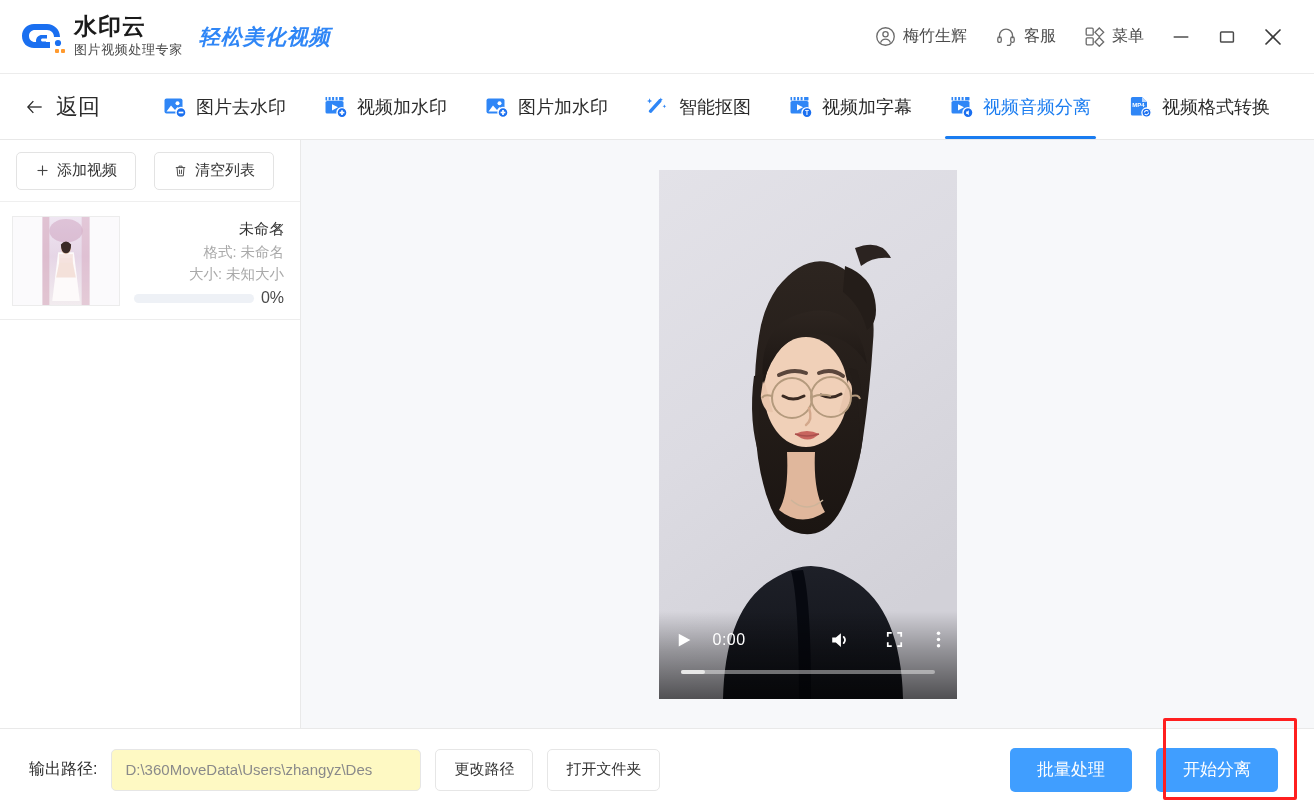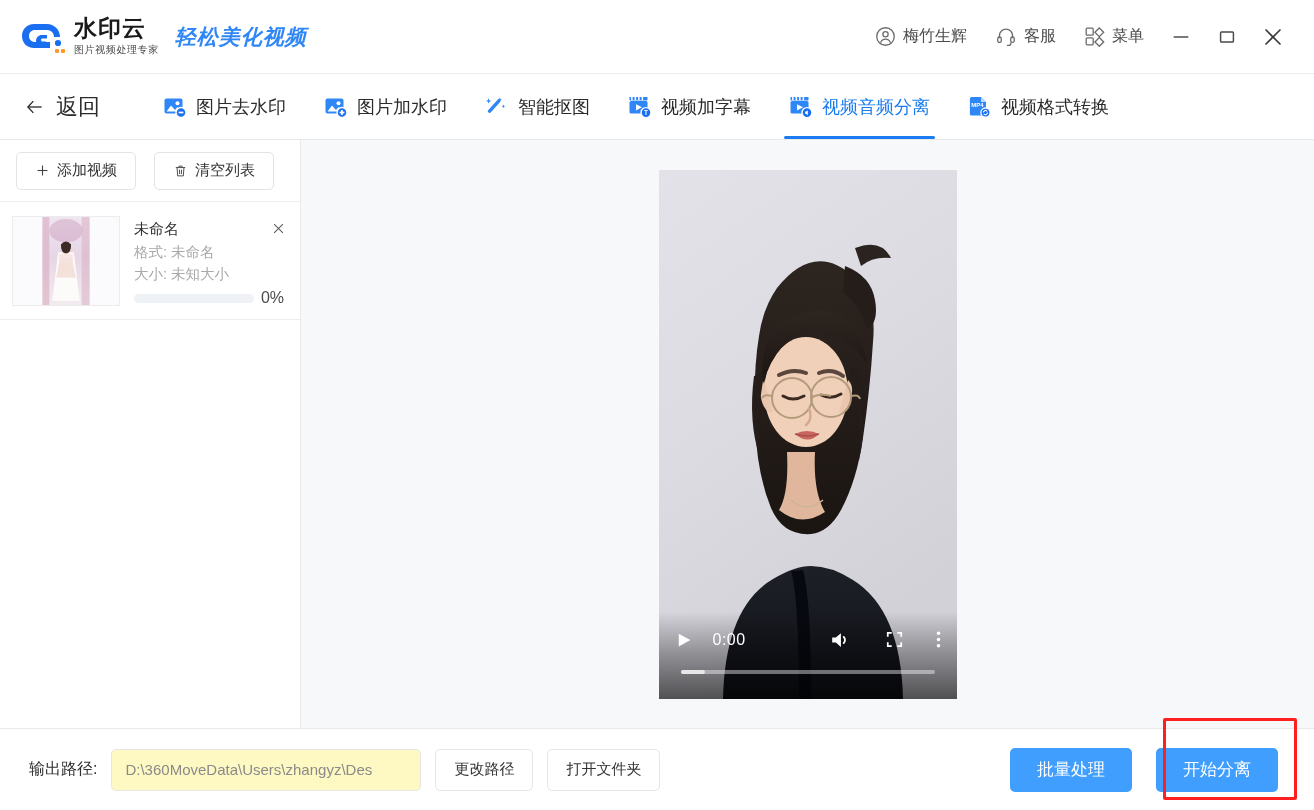--- a/index.html
+++ b/index.html
@@ -13,21 +13,21 @@
   
   .titlebar {
     position: absolute; left: 0; top: 0; width: 1314px; height: 74px;
     background: #ffffff; border-bottom: 1px solid #ececec;
     display: flex; 
   }
   .brand { display: flex; align-items: center; margin-left: 20px; }
   .logo-mark { width: 48px; height: 42px; flex: none; }
   .logo-text { margin-left: 6px; display: flex; flex-direction: column; justify-content: center; }
   .logo-name { font-size: 23px; font-weight: 700; color: #1a1a1a; letter-spacing: 1px; line-height: 1.05; }
-  .logo-sub { font-size: 10px; color: #4a4a4a; letter-spacing: 0.6px; margin-top: 2px; }
+  .logo-sub { font-size: 13px; color: #4a4a4a; letter-spacing: 0.6px; margin-top: 2px; }
   .slogan {
     margin-left: 16px; font-size: 21px; color: #2f86f6;
     font-family: "Liberation Serif", "DejaVu Serif", serif;
     font-style: italic; font-weight: 700; letter-spacing: 1px;
   }
 
   .titlebar-right { margin-left: auto; display: flex; align-items: center; gap: 0; padding-right: 18px; }
   .tb-item {
     display: flex; align-items: center; gap: 7px;
     font-size: 16px; color: #4b4b4b; padding: 6px 14px; cursor: pointer;
@@ -57,21 +57,21 @@
   .nav-tab.active { color: #1a7cf0; }
   .nav-tab.active::after {
     content: ""; position: absolute; left: 14px; right: 14px; bottom: 0;
     height: 3px; background: #1a7cf0; border-radius: 2px;
   }
   .nav-icon { width: 24px; height: 24px; flex: none; display: block; }
 
   
   .sidebar {
     position: absolute; left: 0; top: 140px; width: 301px; height: 588px;
-    background: #ffffff; border-right: 1px solid #e9e9e9;
+    background: #ffffff; border-right: 1px solid #e9e9e9; text-align: right;
   }
   .sb-actions {
     height: 62px; display: flex; align-items: center; gap: 18px;
     padding: 0 16px; border-bottom: 1px solid #efefef;
   }
   .sb-btn {
     display: flex; align-items: center; justify-content: center; gap: 7px;
     height: 38px; padding: 0 18px;
     border: 1px solid #e3e3e3; border-radius: 5px; background: #fff;
     font-size: 15px; color: #333; cursor: pointer;
@@ -246,20 +246,35 @@
         <svg class="nav-icon" viewBox="0 0 24 24">
           <rect x="1.5" y="3.5" width="18" height="15" rx="2" fill="#2f86f6"></rect>
           <circle cx="14.5" cy="8.2" r="2" fill="#ffffff"></circle>
           <path d="M3.5 16.5 L8 10.5 L12 15 L14.5 12 L17.5 16.5 Z" fill="#ffffff"></path>
           <circle cx="18" cy="17.5" r="5" fill="#1a6ff0" stroke="#ffffff" stroke-width="1.4"></circle>
           <line x1="15.6" y1="17.5" x2="20.4" y2="17.5" stroke="#ffffff" stroke-width="1.7"></line>
         </svg>
         <span>图片去水印</span>
       </div>
 
+      <div class="nav-tab">
+        <svg class="nav-icon" viewBox="0 0 24 24">
+          <rect x="1.5" y="2" width="18" height="3.4" rx=".6" fill="#2f86f6"></rect>
+          <rect x="3.1" y="2" width="1.5" height="3.4" fill="#ffffff"></rect>
+          <rect x="6.6" y="2" width="1.5" height="3.4" fill="#ffffff"></rect>
+          <rect x="10.1" y="2" width="1.5" height="3.4" fill="#ffffff"></rect>
+          <rect x="13.6" y="2" width="1.5" height="3.4" fill="#ffffff"></rect>
+          <rect x="1.5" y="6" width="18" height="12.5" rx="1.6" fill="#2f86f6"></rect>
+          <path d="M8 9.2 L14 12.3 L8 15.4 Z" fill="#ffffff"></path>
+          <circle cx="18" cy="17.6" r="5" fill="#1a6ff0" stroke="#ffffff" stroke-width="1.4"></circle>
+          <line x1="15.6" y1="17.6" x2="20.4" y2="17.6" stroke="#ffffff" stroke-width="1.7"></line>
+          <line x1="18" y1="15.2" x2="18" y2="20" stroke="#ffffff" stroke-width="1.7"></line>
+        </svg>
+        <span>视频加水印</span>
+      </div>
 
       <div class="nav-tab">
         <svg class="nav-icon" viewBox="0 0 24 24">
           <rect x="1.5" y="3.5" width="18" height="15" rx="2" fill="#2f86f6"></rect>
           <circle cx="14.5" cy="8.2" r="2" fill="#ffffff"></circle>
           <path d="M3.5 16.5 L8 10.5 L12 15 L14.5 12 L17.5 16.5 Z" fill="#ffffff"></path>
           <circle cx="18" cy="17.5" r="5" fill="#1a6ff0" stroke="#ffffff" stroke-width="1.4"></circle>
           <line x1="15.6" y1="17.5" x2="20.4" y2="17.5" stroke="#ffffff" stroke-width="1.7"></line>
           <line x1="18" y1="15.1" x2="18" y2="19.9" stroke="#ffffff" stroke-width="1.7"></line>
         </svg>

